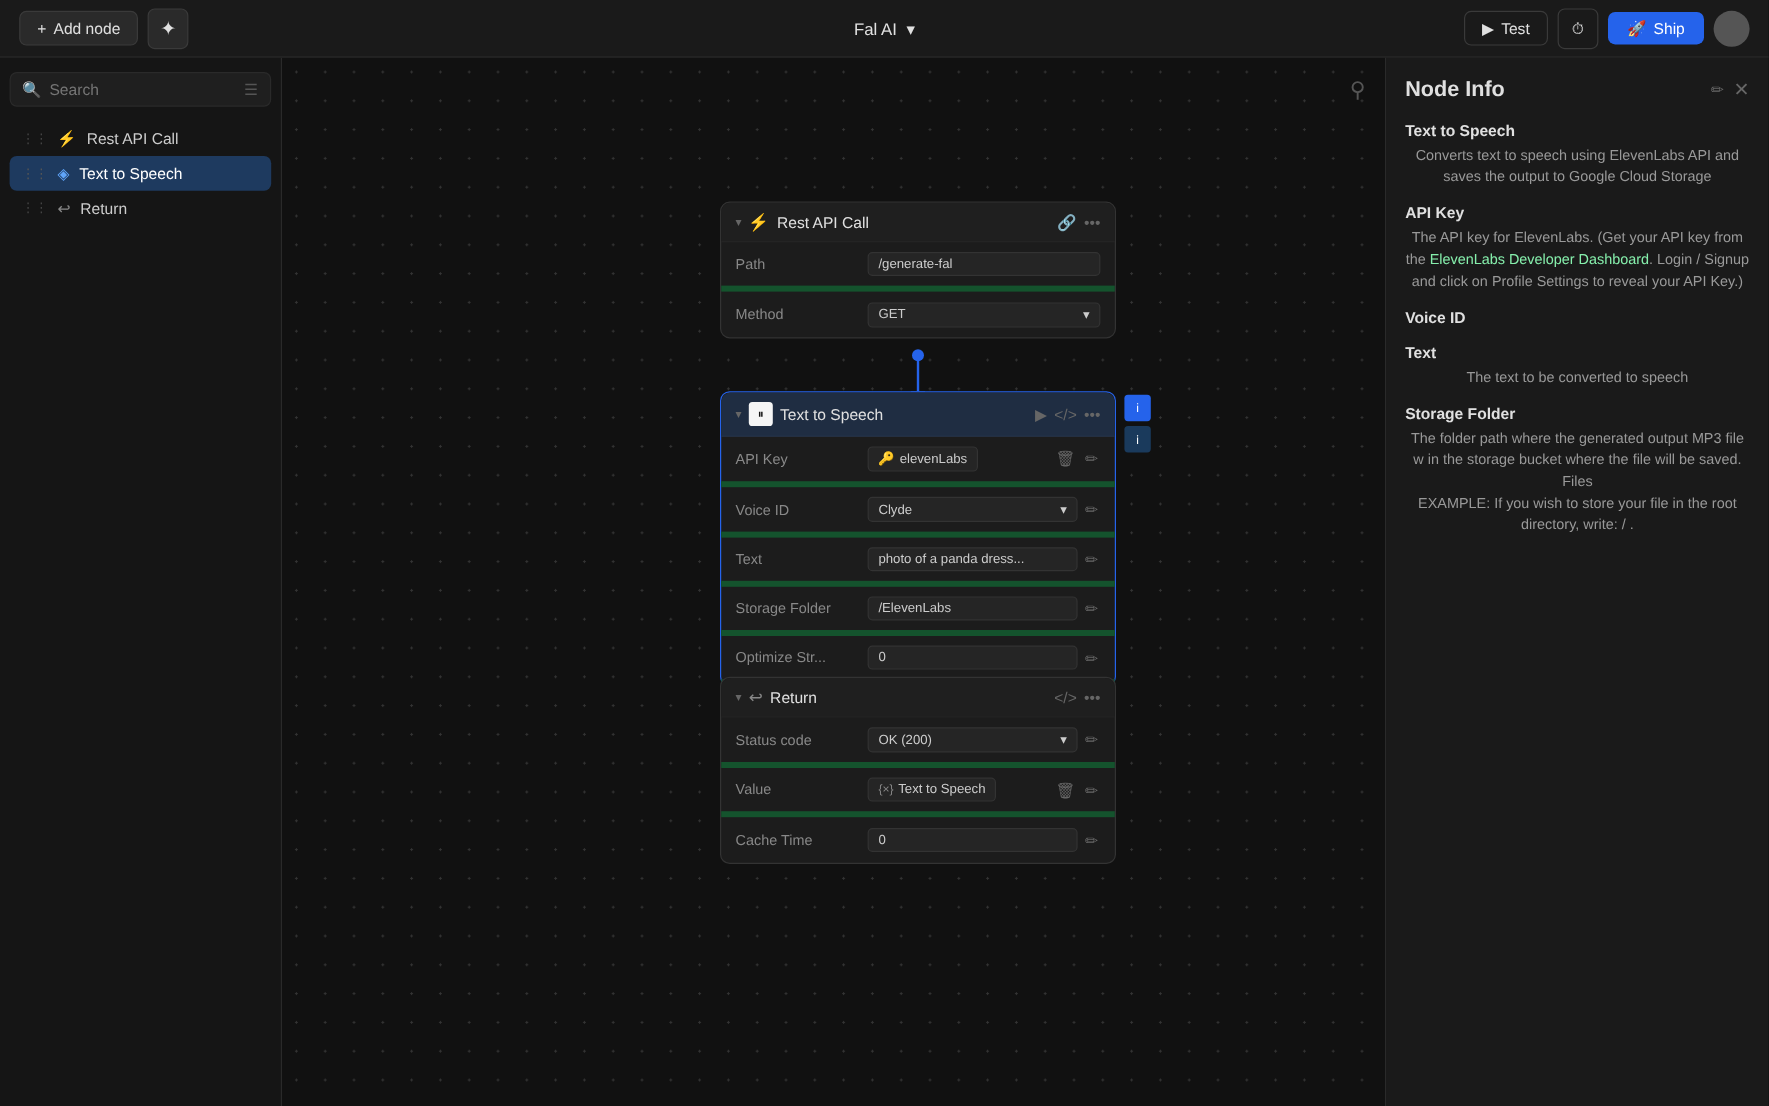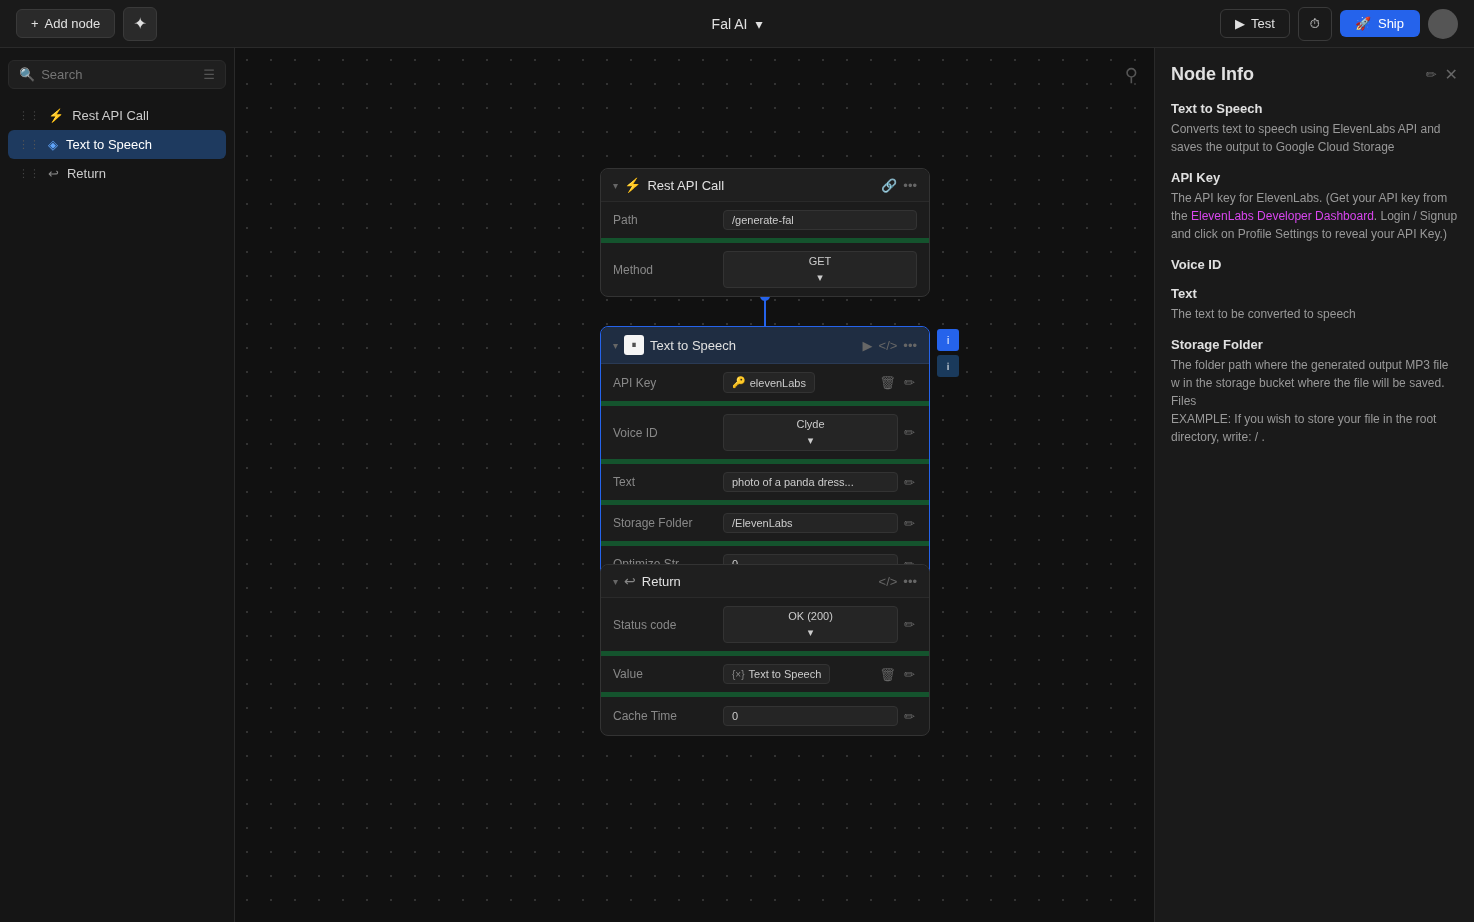--- a/index.html
+++ b/index.html
@@ -264,21 +264,20 @@
       align-items: center;
       gap: 4px;
       background: #252525;
       border: 1px solid #333;
       border-radius: 4px;
       padding: 3px 8px;
       font-size: 11px;
       color: #ccc;
       width: 100%;
       justify-content: space-between;
-      flex-direction: column;
     }
     .field-value .text-val {
       background: #252525;
       border: 1px solid #333;
       border-radius: 4px;
       padding: 3px 8px;
       font-size: 11px;
       color: #ccc;
       flex: 1;
       white-space: nowrap;
@@ -340,23 +339,24 @@
     .panel-section-title {
       font-size: 13px;
       font-weight: 600;
       color: #e0e0e0;
       margin-bottom: 4px;
     }
     .panel-section-text {
       font-size: 12px;
       color: #999;
       line-height: 1.5;
+      text-align: center;
     }
     .panel-link {
-      color: #d946ef;
+      color: #86efac;
       text-decoration: none;
       cursor: pointer;
       margin-top: 16px;
     }
 
     
     .node-side-btns {
       position: absolute;
       right: -30px;
       top: 0;

